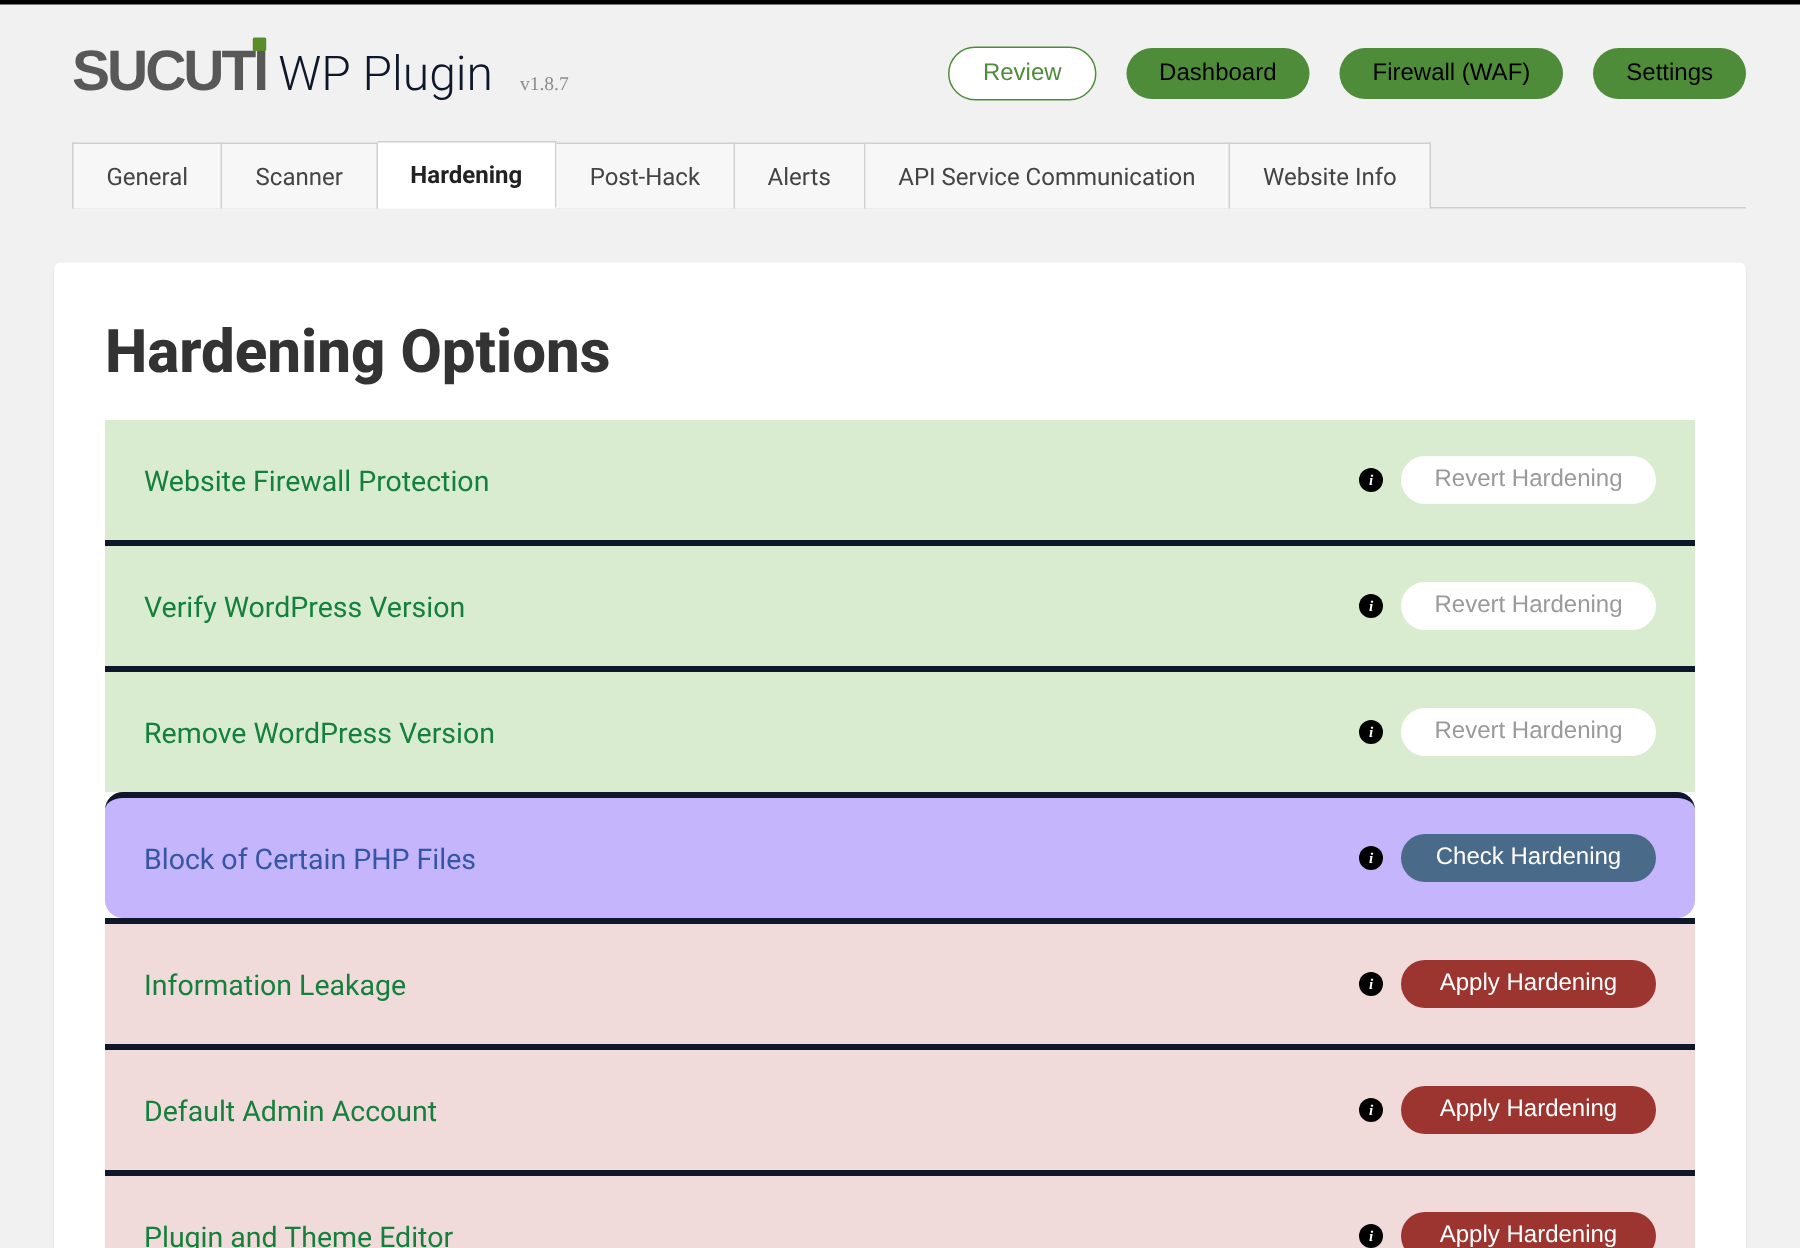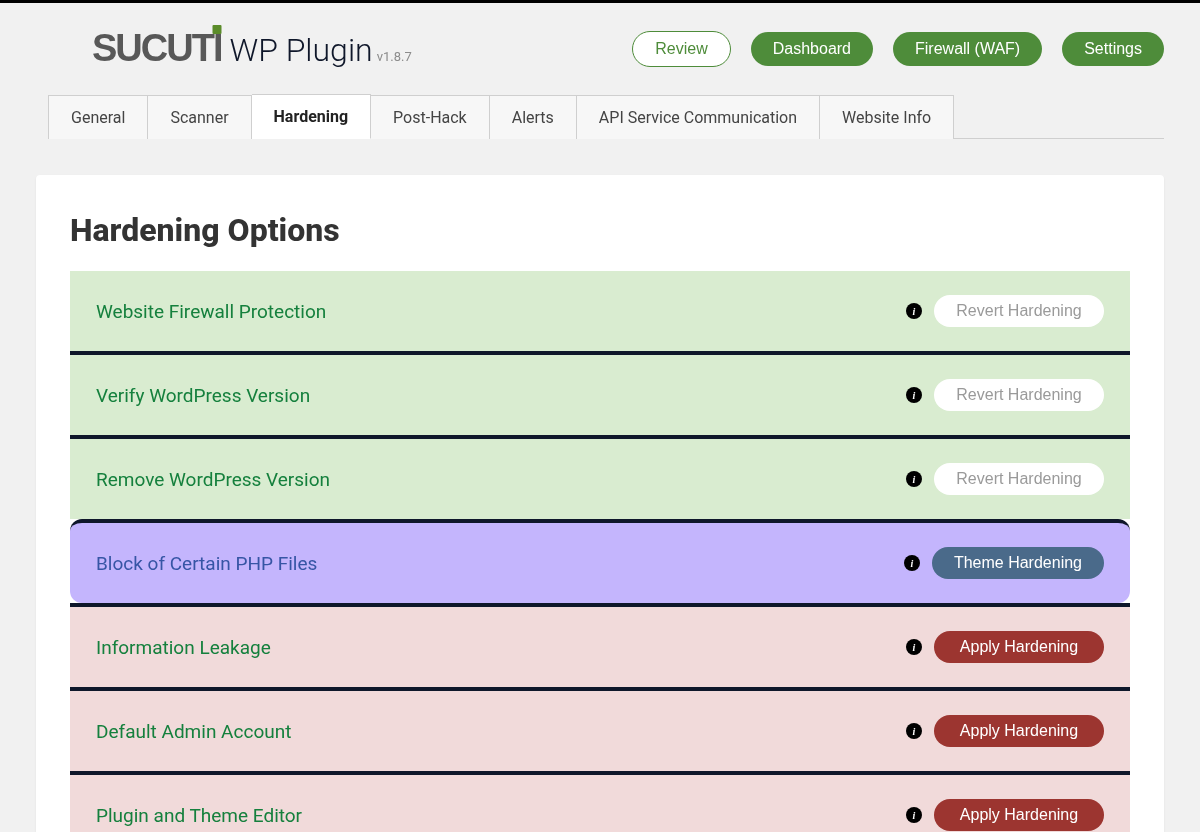--- a/index.html
+++ b/index.html
@@ -19,54 +19,53 @@
     }
     .logo-group { display: flex; align-items: baseline; gap: 2px; }
     .logo-sucuri {
       font-family: Arial, sans-serif;
       font-size: 38px;
       font-weight: 900;
       color: #585858;
       letter-spacing: -2px;
       display: inline-flex;
       align-items: baseline;
-      margin-left: 44px;
     }
     .logo-sucuri .i-dot { display:inline-block; position:relative; }
     .logo-sucuri .i-dot::before{
       content:""; position:absolute; top:-2px; left:50%; transform:translateX(-50%);
       width:9px; height:9px; background:#5b8c2a; border-radius:1px;
     }
     .logo-wp { font-size: 32px; font-weight: 300; color: #0f172a; margin-left: 6px; }
-    .logo-ver { font-size: 13px; color: #8c8c8c; margin-left: 2px; }
+    .logo-ver { font-size: 13px; color: #8c8c8c; margin-left: 16px; font-family: Liberation Serif, serif; }
     .nav-buttons { display: flex; gap: 20px; align-items: center; }
     .btn-nav {
       border: none; border-radius: 20px; padding: 8px 22px;
-      font-size: 16px; color: #ffffff; cursor: pointer; background: #4e8c3a;
+      font-size: 16px; color: #000000; cursor: pointer; background: #4e8c3a;
     }
     .btn-nav.outline {
       background: #fff; border:1px solid #4e8c3a; color:#4e8c3a;
     }
     .tabs {
       display:flex; margin: 24px 36px 0 48px;
       border-bottom:1px solid #cfcfcf;
       align-items:center;
     }
     .tab {
       border:1px solid #cfcfcf; border-bottom:none; background:#f7f7f7;
       padding: 12px 22px; font-size:16px; color:#444; cursor:pointer;
       margin-bottom:-1px;
     }
     .tab + .tab { border-left:none; }
     .tab.active { background:#fff; font-weight:700; color:#222; border-bottom:1px solid #fff;}
     .card {
       background:#fff; margin: 36px; border-radius:4px;
       box-shadow:0 1px 2px rgba(0,0,0,.08); padding: 36px 34px 40px;
     }
-    .card h1 { font-size:32px; font-weight:800; color:#333; margin-bottom:22px;}
+    .card h1 { font-size:40px; font-weight:800; color:#333; margin-bottom:22px;}
     .row {
       display:flex; align-items:center; justify-content:space-between;
       padding: 24px 26px; border-top:4px solid #0f172a; font-size:19px;
     }
     .row.first{ border-top:none; }
     .row.green{ background:#d9ecd0; }
     .row.green .label{ color:#15803d; }
     .row.blue { background:#c4b5fd;border-radius:12px; }
     .row.blue .label{ color:#3655a5; }
     .row.red  { background:#f1dada; }
@@ -136,21 +135,21 @@
     <div class="actions">
       <span class="info-icon">i</span>
       <button class="btn white">Revert Hardening</button>
     </div>
   </div>
 
   <div class="row blue">
     <span class="label">Block of Certain PHP Files</span>
     <div class="actions">
       <span class="info-icon">i</span>
-      <button class="btn blue">Theme Hardening</button>
+      <button class="btn blue">Check Hardening</button>
     </div>
   </div>
 
   <div class="row red">
     <span class="label">Information Leakage</span>
     <div class="actions">
       <span class="info-icon">i</span>
       <button class="btn red">Apply Hardening</button>
     </div>
   </div>

